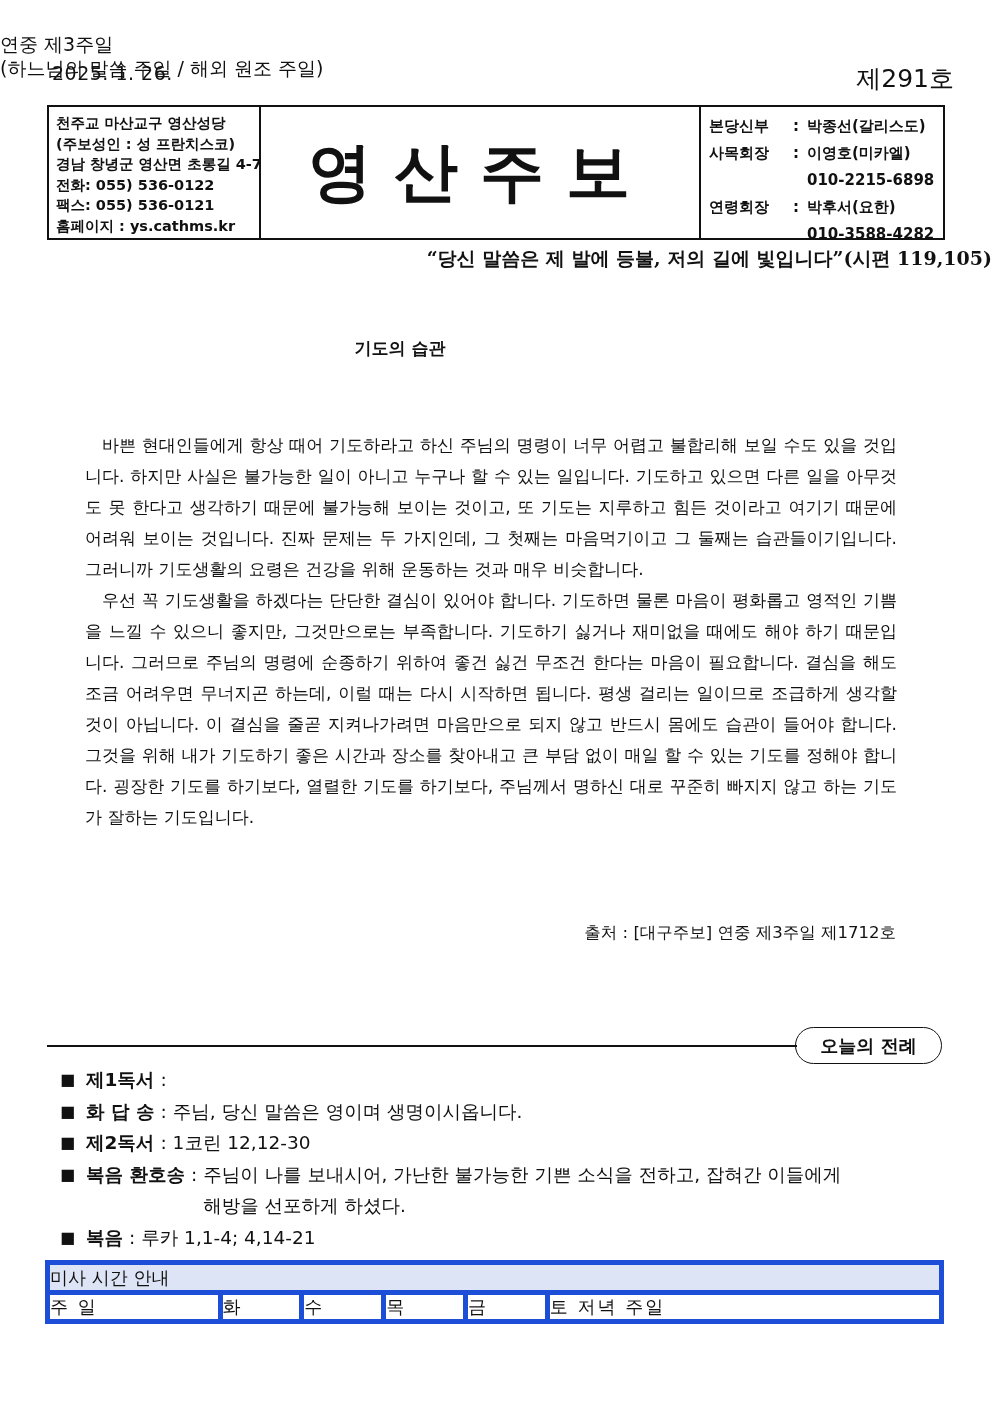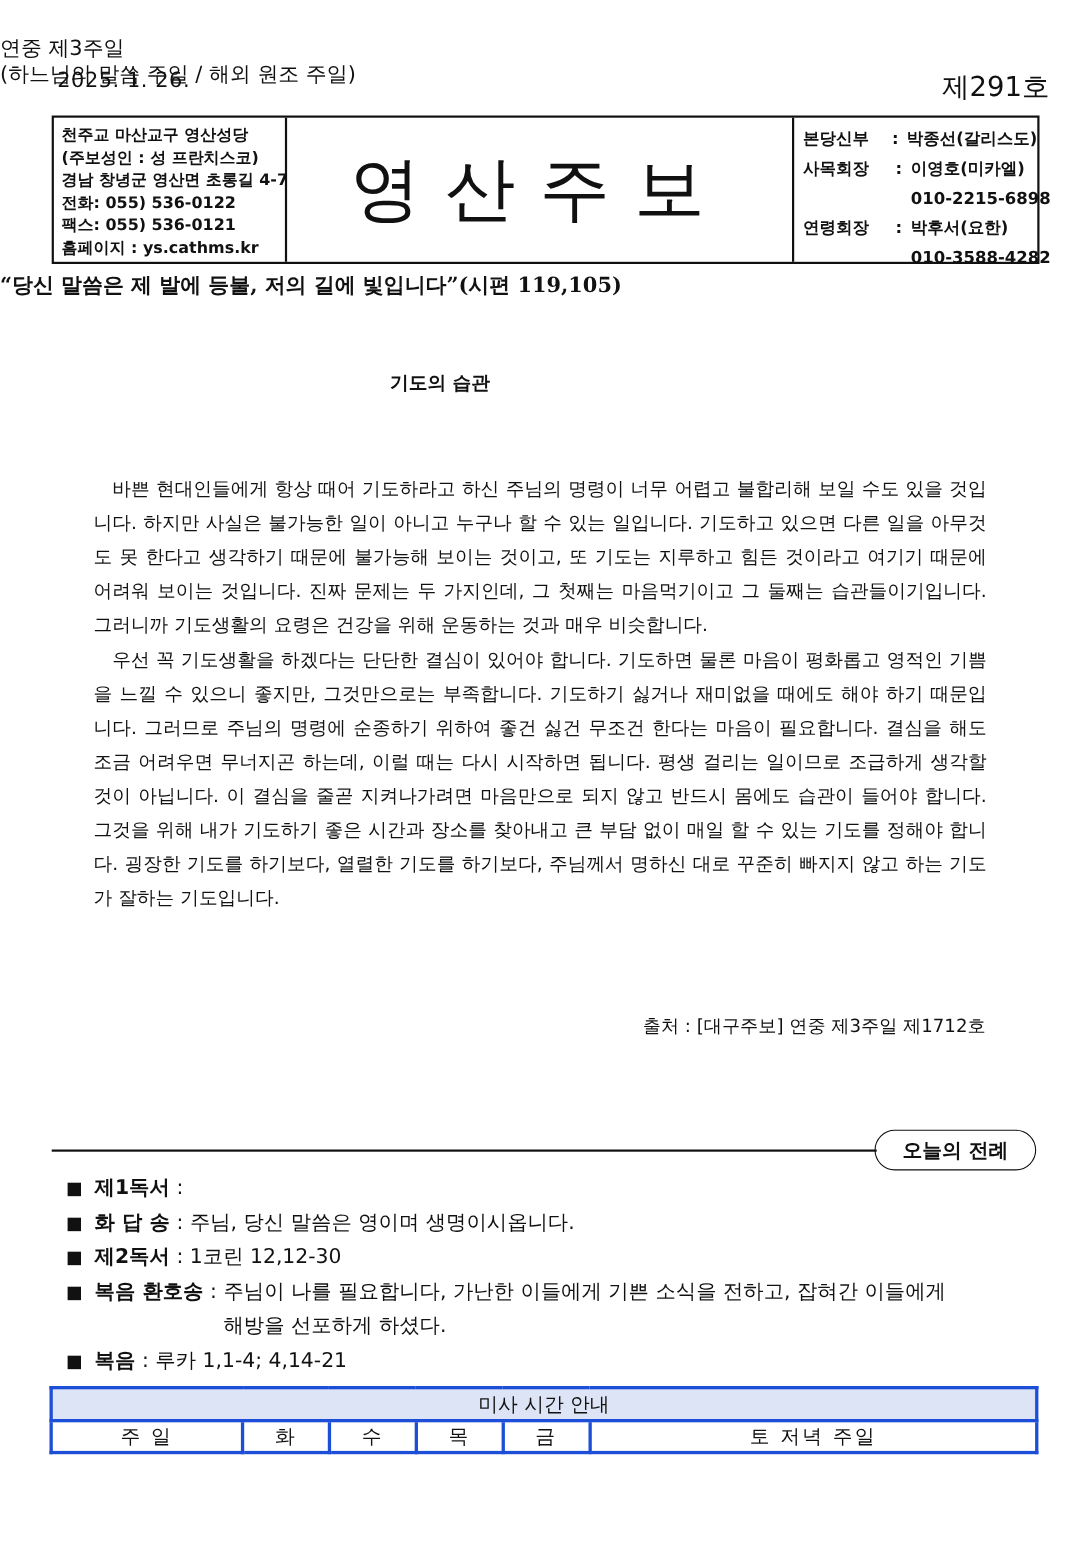--- a/index.html
+++ b/index.html
@@ -10,28 +10,28 @@
 
   
   .date { left: 52px; top: 62px; font-size: 19px; letter-spacing: 0.5px; }
   .issue { right: 38px; top: 62px; font-size: 25px; }
   .week-title { left: 0; width: 826px; top: 32px; text-align: left; font-size: 19px; line-height: 24px; }
 
   
   .masthead { left: 47px; top: 105px; width: 898px; height: 135px; border: 2px solid #111; display: flex; }
   .mh-left { width: 212px; border-right: 2px solid #111; padding: 6px 0 0 7px; font-size: 14.5px; line-height: 20.5px; font-weight: bold; white-space: nowrap; }
   .mh-center { flex: 1; border-right: 2px solid #111; display: flex; align-items: center; justify-content: center; }
-  .mh-title { font-family: "DejaVu Serif", serif; font-size: 64px; font-weight: normal; letter-spacing: 22px; }
-  .mh-right { width: 221px; padding: 6px 0 0 8px; font-size: 15px; line-height: 27px; font-weight: bold; white-space: nowrap; }
+  .mh-title { font-family: "DejaVu Serif", serif; font-size: 64px; font-weight: bold; letter-spacing: 22px; }
+  .mh-right { width: 242px; padding: 6px 0 0 8px; font-size: 15px; line-height: 27px; font-weight: bold; white-space: nowrap; }
   .mh-right .row { display: flex; }
   .mh-right .lbl { width: 84px; }
   .mh-right .sep { width: 14px; }
   .mh-right .indent { padding-left: 98px; }
 
-  .verse { left: 0; width: 992px; top: 246px; text-align: left; font-family: "DejaVu Serif", serif; font-weight: bold; font-size: 19px; }
+  .verse { left: 0; width: 992px; top: 246px; text-align: right; font-family: "DejaVu Serif", serif; font-weight: bold; font-size: 19px; }
 
   .article-title { left: 0; width: 800px; top: 337px; text-align: center; font-size: 17px; font-weight: bold; }
 
   .body-text { left: 85px; width: 812px; top: 430px; font-size: 17px; line-height: 31px; text-align: justify; }
   .body-text p { text-indent: 17px; }
 
   .source { right: 96px; top: 922px; font-size: 16.5px; }
 
   
   .lit-line { left: 47px; top: 1045px; width: 750px; height: 1.5px; background: #111; }
@@ -39,21 +39,21 @@
 
   .lit-list { left: 60px; top: 1064px; width: 860px; font-size: 18.5px; }
   .lit-item { display: flex; line-height: 31.5px; white-space: nowrap; }
   .lit-item .bullet { width: 26px; font-size: 16px; }
   .lit-item .label { font-weight: bold; }
   .lit-item .colon { padding: 0 6px; }
   .lit-item .cont { display: block; }
 
   
   .mass-table { left: 45px; top: 1260px; width: 899px; border-collapse: collapse; font-size: 18px; }
-  .mass-table td, .mass-table th { border: 3px solid #1d4ed8; text-align: center; height: 29px; font-weight: normal; }
+  .mass-table td, .mass-table th { border: 5px solid #1d4ed8; height: 29px; font-weight: normal; }
   .mass-table .head { background: #dde4f5; height: 30px; }
   .mass-table .days td { font-weight: normal; letter-spacing: 2px; }
 </style>
 </head>
 <body>
 
 <div class="abs date">2025. 1. 26.</div>
 <div class="abs week-title">
   <div>연중 제3주일</div>
   <div>(하느님의 말씀 주일 / 해외 원조 주일)</div>
@@ -121,21 +121,21 @@
     <span class="bullet">■</span>
     <span class="label">제2독서</span>
     <span class="colon">:</span>
     <span>1코린 12,12-30</span>
   </div>
   <div class="lit-item">
     <span class="bullet">■</span>
     <span class="label">복음 환호송</span>
     <span class="colon">:</span>
     <span>
-      <span class="cont">주님이 나를 필요합니다, 가난한 이들에게 기쁜 소식을 전하고, 잡혀간 이들에게</span>
+      <span class="cont">주님이 나를 보내시어, 가난한 불가능한 기쁜 소식을 전하고, 잡혀간 이들에게</span>
       <span class="cont">해방을 선포하게 하셨다.</span>
     </span>
   </div>
   <div class="lit-item">
     <span class="bullet">■</span>
     <span class="label">복음</span>
     <span class="colon">:</span>
     <span>루카 1,1-4; 4,14-21</span>
   </div>
 </div>

